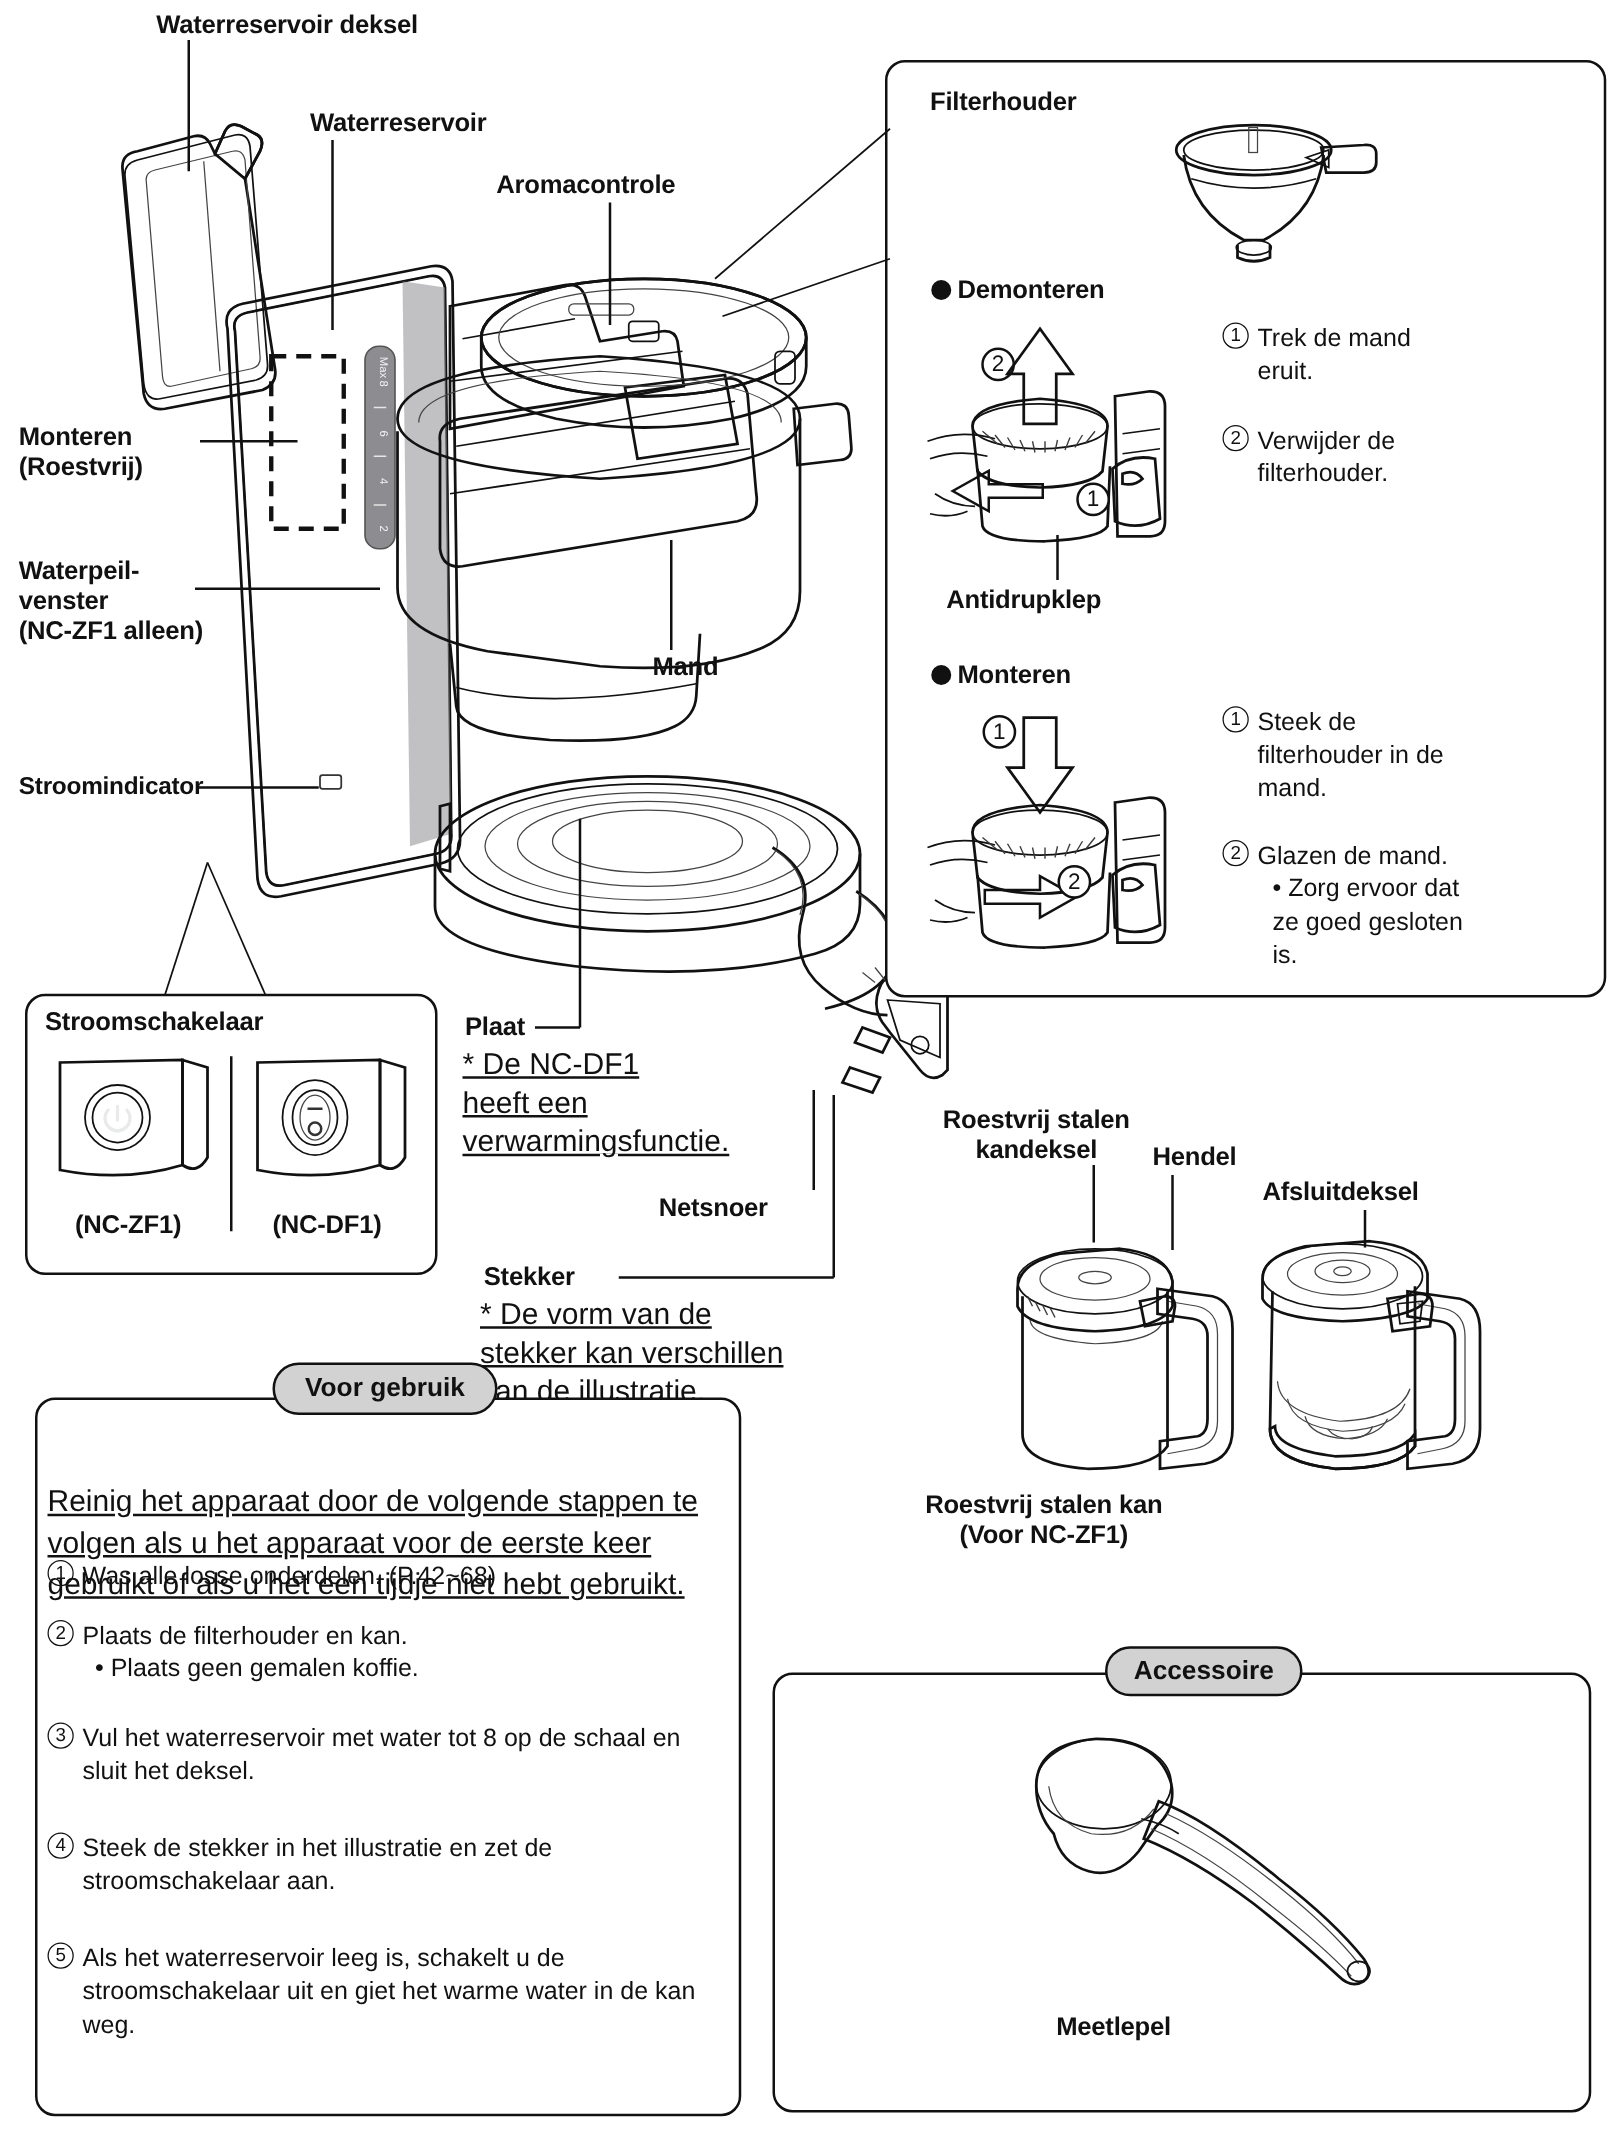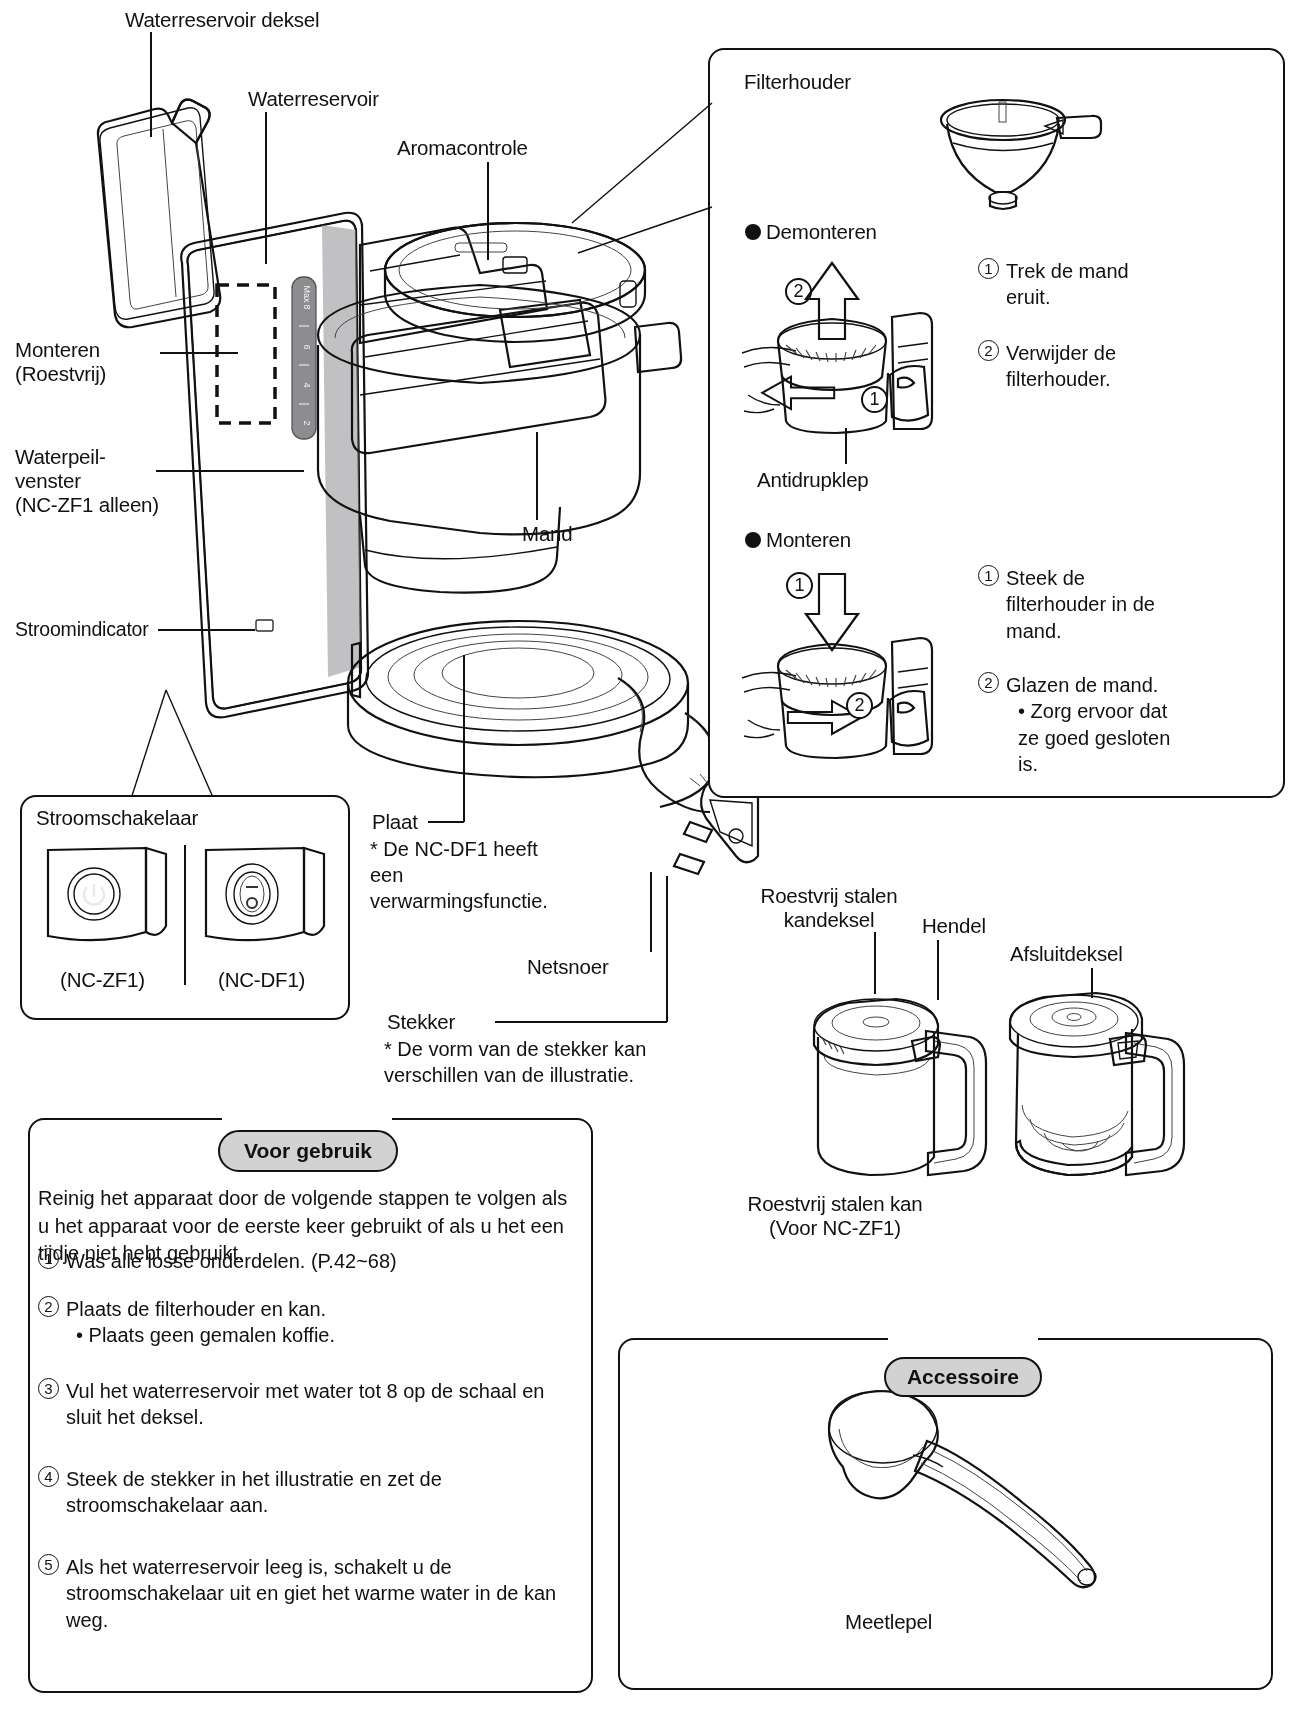--- a/index.html
+++ b/index.html
@@ -5,45 +5,44 @@
   * { box-sizing: border-box; margin: 0; padding: 0; }
   html, body {
     width: 1295px; height: 1710px;
     background: #ffffff;
     font-family: "Liberation Sans", sans-serif;
     color: #111;
     overflow: hidden;
   }
   #page { position: relative; width: 1295px; height: 1710px; }
 
-  .lbl { position: absolute; font-weight: normal; line-height: 1.18; letter-spacing: -0.2px; }
+  .lbl { position: absolute; font-weight: bold; line-height: 1.18; letter-spacing: -0.2px; }
   .lbl-19 { font-size: 19.5px; }
   .lbl-20 { font-size: 20.5px; }
-  .txt { position: absolute; font-size: 20px; line-height: 1.3; }
+  .txt { position: absolute; font-size: 24px; line-height: 1.3; text-decoration: underline; }
 
   .leader { position: absolute; background: #111; }
   .leader.h { height: 2px; }
   .leader.v { width: 2px; }
 
   .panel {
     position: absolute;
     border: 2.5px solid #111;
     border-radius: 16px;
     background: #fff;
   }
   .pill {
     position: absolute;
     background: #d2d2d2;
     border: 2.5px solid #111;
     border-radius: 22px;
     font-weight: bold;
     font-size: 21px;
     display: flex; align-items: center; justify-content: center;
     z-index: 5;
-    margin-top: 40px;
   }
   .cutline { position: absolute; background: #fff; z-index: 4; }
 
   .num {
     display: inline-block;
     width: 21px; height: 21px;
     border: 1.6px solid #111;
     border-radius: 50%;
     font-size: 15px; line-height: 19px;
     text-align: center;

